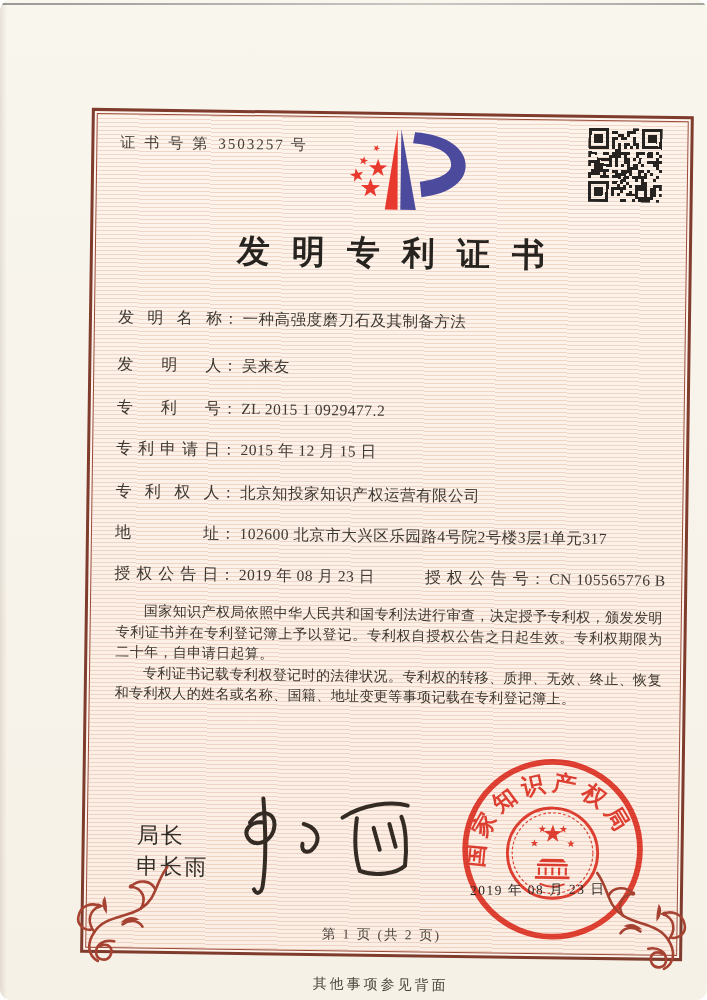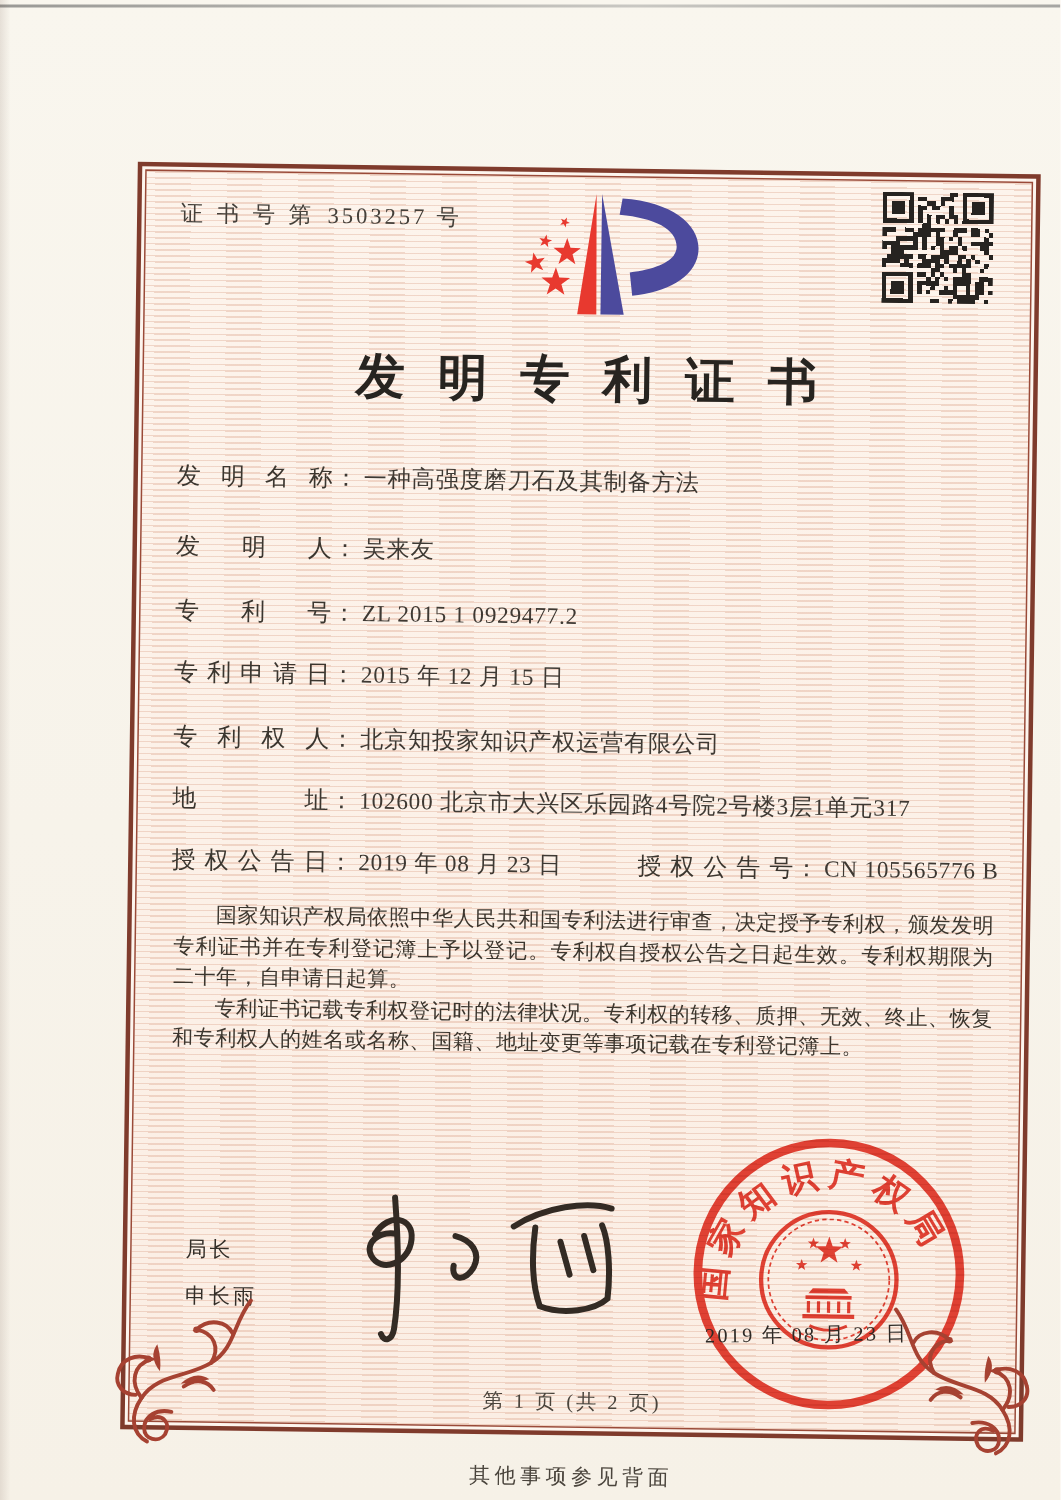--- a/index.html
+++ b/index.html
@@ -1,20 +1,21 @@
 <!DOCTYPE html>
 <html><head>
 <meta charset="utf-8">
 <style>
   html,body{margin:0;padding:0;}
   .page{
     position:relative;width:707px;height:1000px;overflow:hidden;
     background:linear-gradient(180deg,#f9f6ee 0%,#f7f3ea 55%,#f6f1e7 100%);
     font-family:"Liberation Serif","DejaVu Serif",serif;
     color:#3a352f;
+    border-radius:11px;
   }
   .scan-top-edge{position:absolute;top:3px;left:0;right:0;height:2px;
     background:linear-gradient(90deg,#7a7a78,#b9b8b4 60%,#8a8a88);opacity:.75;}
   .scan-left-shade{position:absolute;left:0;top:0;bottom:0;width:7px;
     background:linear-gradient(90deg,rgba(90,60,50,.12),rgba(0,0,0,0));}
 
   .sheet{position:absolute;left:86px;top:112px;width:602px;height:892px;
     transform:rotate(0.8deg);transform-origin:301px 420px;}
 
   .frame{position:absolute;left:0;top:0;width:602px;height:845px;
@@ -45,22 +46,22 @@
     text-align-last:justify;font-size:16px;vertical-align:bottom;color:#3b362f;}
   .f-colon{padding:0 4px 0 1px;}
   .f-value{letter-spacing:.5px;}
   .v-date{display:inline-block;width:186px;}
 
   .paras{position:absolute;left:28px;top:490px;width:547px;
     font-size:14px;line-height:20.5px;color:#3c362e;text-align:justify;
     letter-spacing:.4px;}
   .paras p{margin:0;text-indent:2em;}
 
-  .sig-block{position:absolute;left:39px;top:708px;font-size:14px;
-    color:#332e28;line-height:31px;letter-spacing:2px;font-family:Liberation Mono, monospace;}
+  .sig-block{position:absolute;left:52px;top:708px;font-size:22px;
+    color:#332e28;line-height:31px;letter-spacing:2px;}
   .autograph{position:absolute;left:142px;top:672px;width:196px;height:112px;}
   .autograph svg{width:100%;height:100%;}
 
   .seal{position:absolute;left:372px;top:636px;width:192px;height:192px;
     mix-blend-mode:multiply;opacity:.95;}
   .seal svg{width:100%;height:100%;}
   .seal-date{position:absolute;left:386px;top:764px;font-size:13.5px;
     letter-spacing:1.5px;color:#2e2a26;transform:rotate(-1.5deg);z-index:5;}
 
   .page-info{position:absolute;left:0;right:0;bottom:10px;text-align:center;

